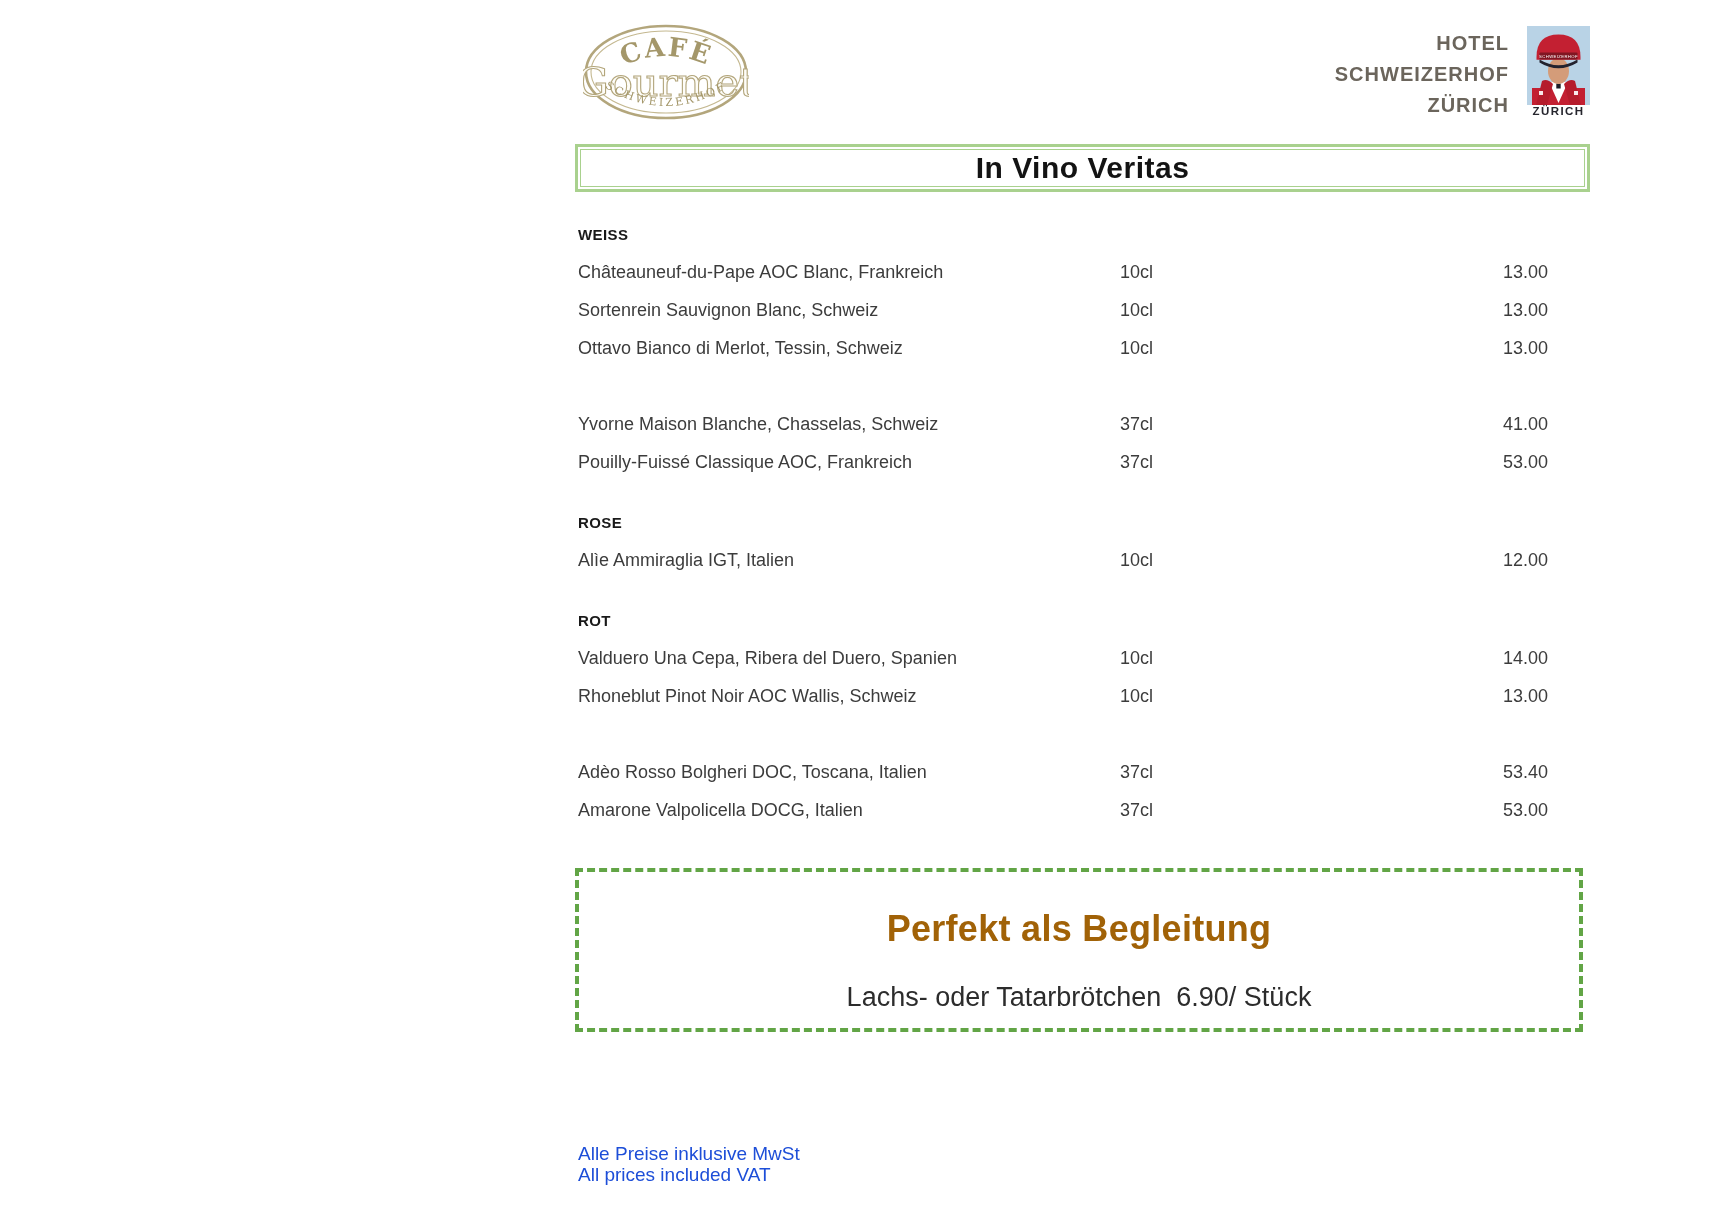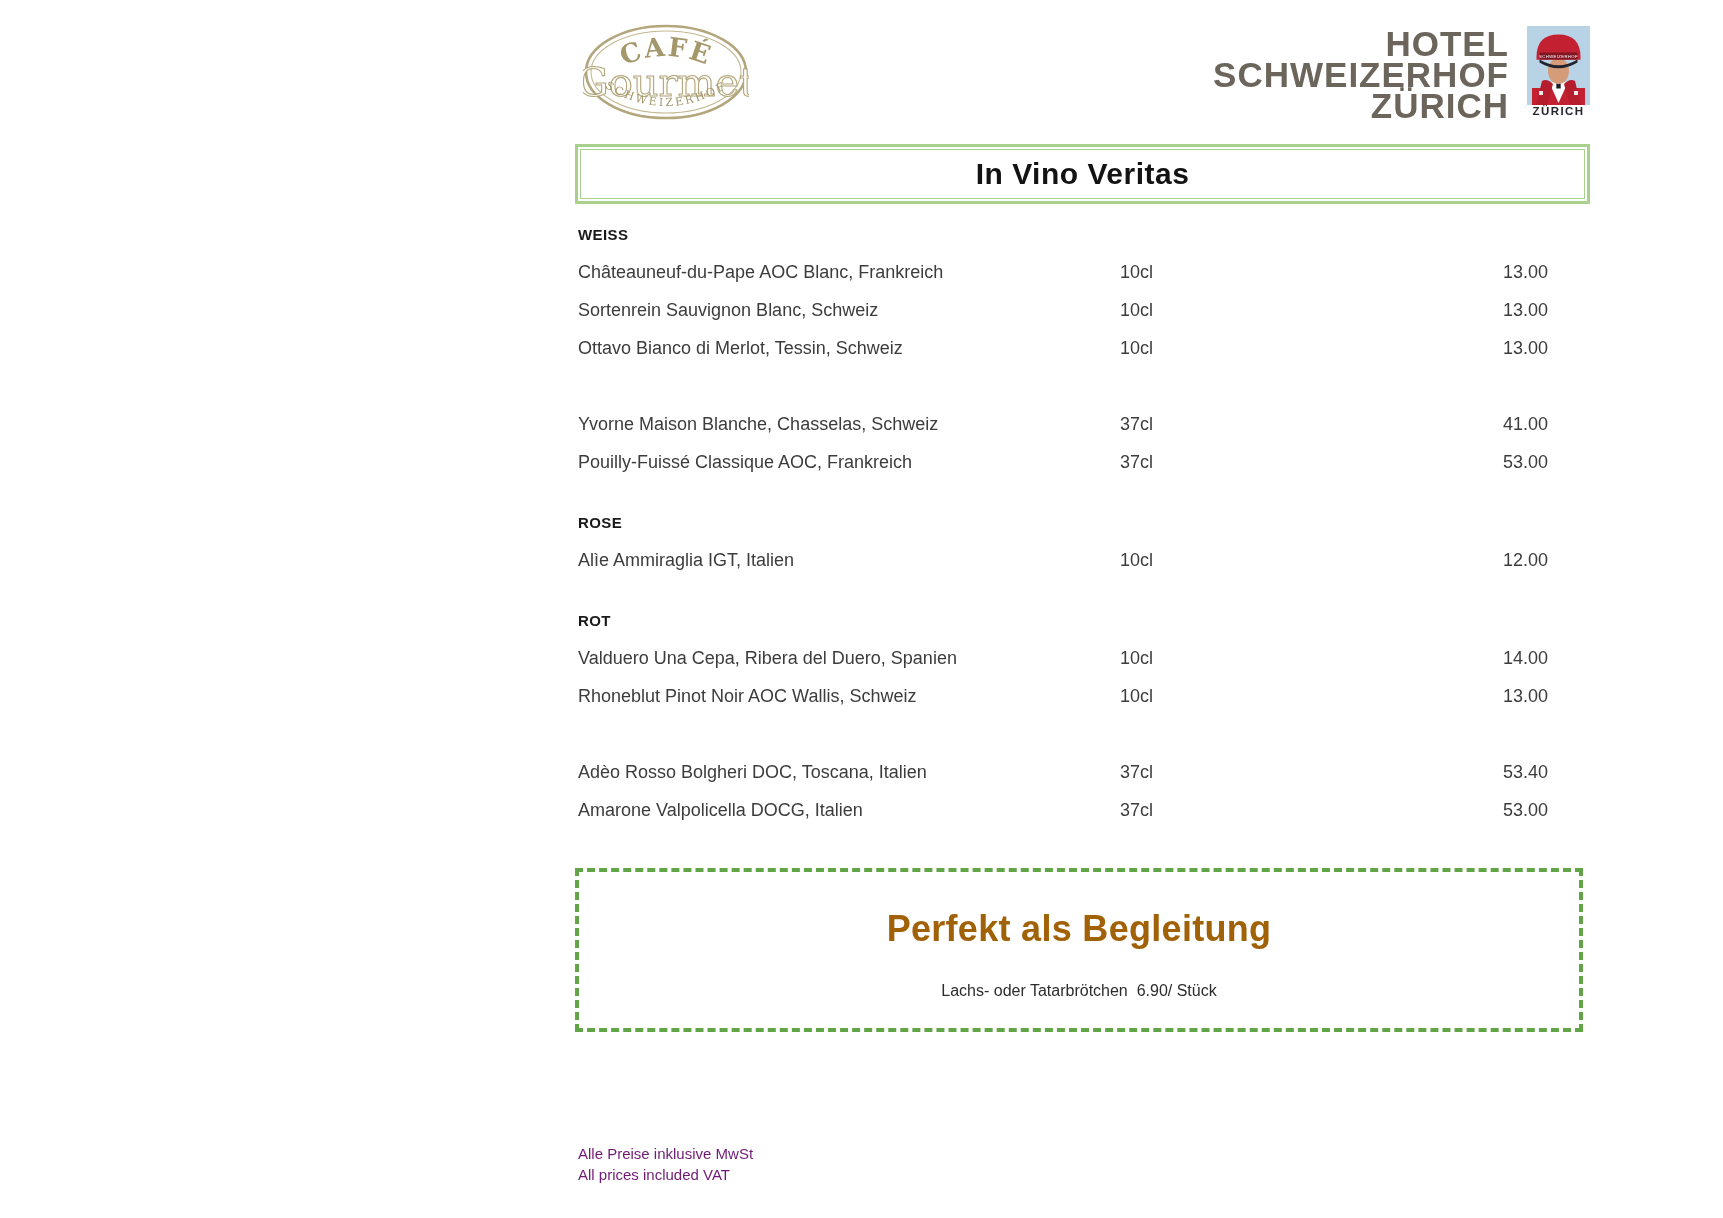--- a/index.html
+++ b/index.html
@@ -23,28 +23,28 @@
   .page{position:relative;width:1723px;height:1218px;background:#fff;}
 
   
   .cafe-logo{position:absolute;left:583px;top:24px;width:166px;height:96px;}
   .hotel-block{
     position:absolute;left:1150px;top:26px;width:440px;
     display:flex;justify-content:flex-end;align-items:flex-start;gap:18px;
   }
   .hotel-name{
     text-align:right;color:var(--hotel-gray);
-    font-size:35px;line-height:31px;font-weight:600;letter-spacing:1px;
+    font-size:20px;line-height:31px;font-weight:600;letter-spacing:1px;
     padding-top:2px;
   }
   .hotel-badge{width:63px;height:91px;display:block;}
 
   
   .title-box{
-    position:absolute;left:575px;top:144px;width:1015px;height:60px;
+    position:absolute;left:575px;top:144px;width:1015px;height:48px;
     border:3px solid var(--accent-green-light);
     box-shadow: inset 0 0 0 2px #ffffff, inset 0 0 0 3px var(--accent-green-light);
     display:flex;align-items:center;justify-content:center;
   }
   .title-box .title{
     font-size:30px;font-weight:bold;color:#131313;letter-spacing:0.5px;
   }
 
   
   .wine-list{position:absolute;left:578px;top:215px;width:970px;}
@@ -64,27 +64,27 @@
   
   .pairing-box{
     position:absolute;left:575px;top:868px;width:1008px;height:164px;
     border:4px dashed var(--accent-green);
     text-align:center;
   }
   .pairing-title{
     margin-top:36px;font-size:36px;font-weight:bold;color:#a16207;letter-spacing:0.3px;
   }
   .pairing-text{
-    margin-top:32px;font-size:16px;color:#2c2c2c;white-space:pre;
+    margin-top:32px;font-size:27px;color:#2c2c2c;white-space:pre;
   }
 
   
   .footer-note{
     position:absolute;left:578px;top:1143px;
-    font-size:15px;line-height:21px;color:#701a75;
+    font-size:19px;line-height:21px;color:#1d4ed8;
   }
 </style>
 </head>
 <body>
 
 <div class="page">
 
   <svg class="cafe-logo" viewBox="0 0 166 96" aria-hidden="true">
     <defs>
       <path id="arcTop" d="M 28 48 Q 83 16 138 48" fill="none"></path>

